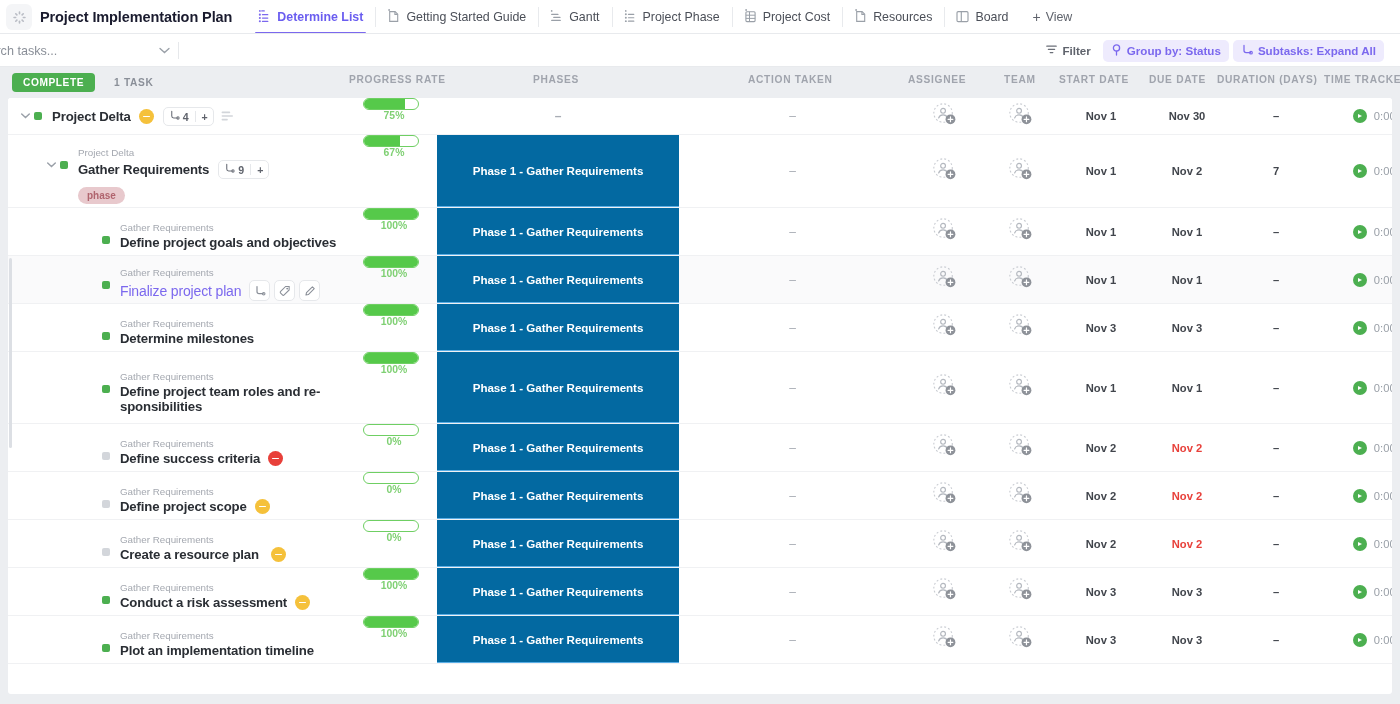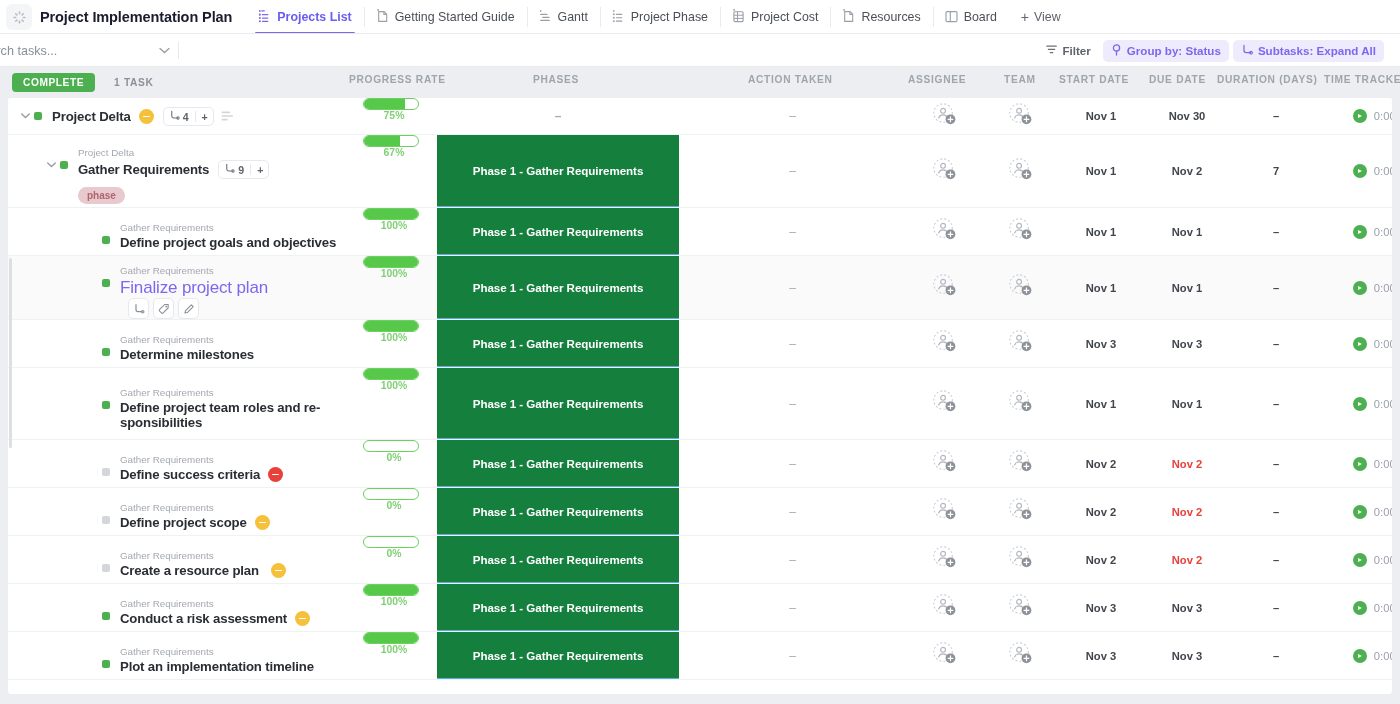--- a/index.html
+++ b/index.html
@@ -126,21 +126,21 @@
   .namepad { display: flex; align-items: flex-start; width: 100%; }
   .twisty {
     width: 14px; color: #9aa0a8; font-size: 9px; line-height: 1;
     display: flex; align-items: center; justify-content: center;
     flex: 0 0 auto; cursor: pointer;
   }
   .sqdot { width: 8px; height: 8px; border-radius: 2px; flex: 0 0 auto; }
   .sqdot.green { background: #4caf50; }
   .sqdot.grey  { background: #d3d6db; }
   .nametext { font-size: 13.2px; font-weight: bold; color: #2a2e34; letter-spacing: -0.15px; }
-  .nametext.link { color: #7b68ee; font-weight: normal; font-size: 17px; }
+  .nametext.link { color: #7b68ee; font-weight: normal; font-size: 14px; }
   .parentlabel { font-size: 9.8px; color: #a4a8b0; margin-bottom: 2px; }
 
   .minibtn {
     display: inline-flex; align-items: center; gap: 3px;
     border: 1px solid #e6e8eb; border-radius: 5px;
     height: 19px; padding: 0 5px; font-size: 10.6px;
     color: #5f636c; font-weight: bold; background: #fff;
     cursor: pointer;
   }
   .minibtn .divider { width: 1px; height: 11px; background: #e6e8eb; margin: 0 3px; }
@@ -168,21 +168,21 @@
     width: 56px; height: 12px; border-radius: 7px;
     border: 1.4px solid #6fcf63; background: #fff;
     position: relative; overflow: hidden;
   }
   .pfill { position: absolute; left: 0; top: 0; bottom: 0; background: #56c94a; }
   .ppct { font-size: 10.4px; font-weight: bold; color: #7fd073; margin-left: 6px; }
 
   
   .c-phase { width: 242px; align-items: stretch; }
   .phasebox {
-    margin: 0; width: 100%; background: #15803d; color: #fff;
+    margin: 0; width: 100%; background: #0369a1; color: #fff;
     font-size: 11.6px; font-weight: bold;
     display: flex; align-items: center; justify-content: center;
     text-align: center; letter-spacing: -0.05px;
     border-bottom: 1px solid #5aaee6;
     cursor: pointer;
   }
   .phasebox.empty { background: transparent; border: none; }
 
   .c-action { width: 227px; justify-content: center; }
   .dash { color: #a8acb4; font-size: 12px; }
@@ -237,21 +237,21 @@
           <circle cx="2" cy="1" r="1" fill="#7b68ee"></circle>
           <rect x="3.4" y="0.4" width="4" height="1.3" rx="0.6" fill="#7b68ee"></rect>
           <circle cx="2" cy="5" r="1.1" fill="#7b68ee"></circle>
           <rect x="4.2" y="4.4" width="7" height="1.3" rx="0.6" fill="#7b68ee"></rect>
           <circle cx="2" cy="8.6" r="1.1" fill="#7b68ee"></circle>
           <rect x="4.2" y="8" width="7" height="1.3" rx="0.6" fill="#7b68ee"></rect>
           <circle cx="2" cy="12.2" r="1.1" fill="#7b68ee"></circle>
           <rect x="4.2" y="11.6" width="7" height="1.3" rx="0.6" fill="#7b68ee"></rect>
         </svg>
       </span>
-      <span>Projects List</span>
+      <span>Determine List</span>
     </div>
 
     <div class="tab">
       <span class="ticon">
         <svg width="13" height="14" viewBox="0 0 12 14">
           <circle cx="1.6" cy="1" r="0.9" fill="#9aa0a8"></circle>
           <path d="M2.2 2.6h5.4l2.6 2.6v7.2H2.2z" fill="none" stroke="#9aa0a8" stroke-width="1.1"></path>
           <path d="M7.4 2.8v2.6h2.6" fill="none" stroke="#9aa0a8" stroke-width="1.1"></path>
         </svg>
       </span>

